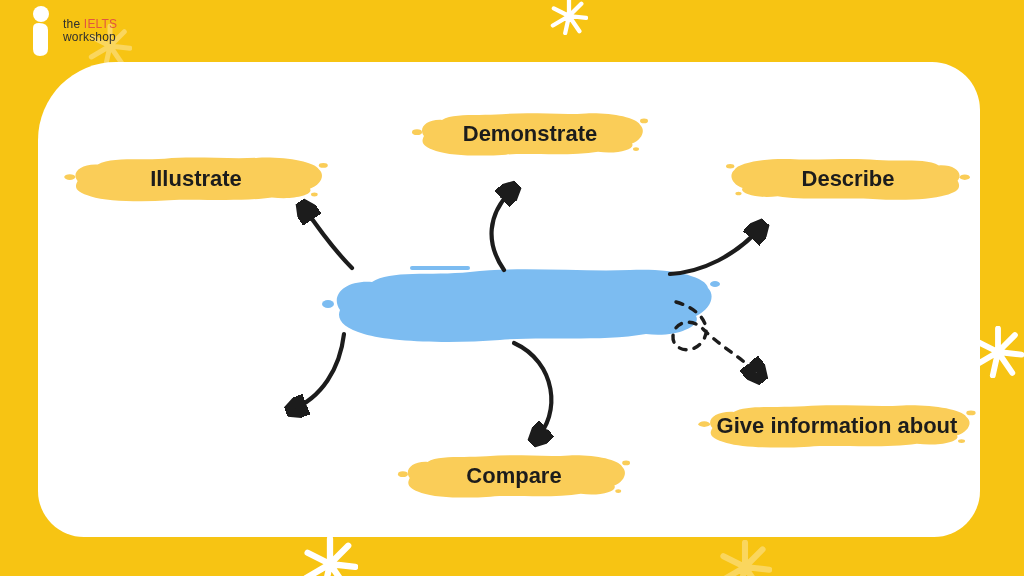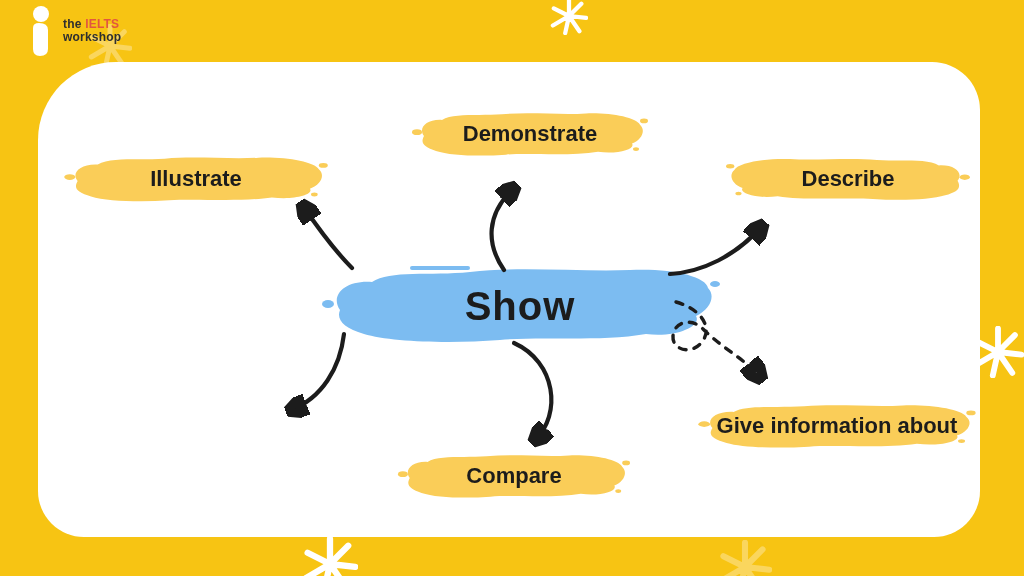--- a/index.html
+++ b/index.html
@@ -18,21 +18,21 @@
   
   .sparkle{position:absolute;}
   .sparkle svg{display:block;width:100%;height:100%;}
   .sparkle-white path{stroke:var(--sparkle-white,#fff);}
   .sparkle-faint path{stroke:var(--sparkle-faint,#FAD65E);}
   .z-under{z-index:0;}
   .z-over{z-index:5;}
   
   .logo{position:absolute;left:26px;top:6px;z-index:6;display:flex;align-items:flex-start;gap:7px;}
   .logo-mark{width:30px;height:50px;}
-  .logo-text{margin-top:12px;font-weight:bold;font-size:12px;line-height:13px;letter-spacing:.2px;color:var(--logo-dark,#2F2F2F);}
+  .logo-text{margin-top:12px;font-weight:normal;font-size:12px;line-height:13px;letter-spacing:.2px;color:var(--logo-dark,#2F2F2F);}
   .logo-text .brand{color:var(--logo-red,#E25640);}
   
   .node{position:absolute;z-index:3;display:flex;align-items:center;justify-content:center;}
   .node .brush{position:absolute;inset:0;width:100%;height:100%;}
   .node .brush path,.node .brush ellipse,.node .brush rect{fill:var(--brush-yellow,#FACD58);}
   .node.center .brush path,.node.center .brush ellipse,.node.center .brush rect{fill:var(--brush-blue,#7CBCF1);}
   .node-label{
     position:relative;z-index:2;font-weight:bold;font-size:22px;color:var(--ink,#1C1C1C);
     white-space:nowrap;
   }
@@ -88,21 +88,20 @@
   </div>
 
   <div class="node center" style="left:320px;top:258px;width:400px;height:96px;">
     <svg class="brush" viewBox="0 0 400 96" preserveAspectRatio="none">
       <path d="M20,52 C10,38 24,22 52,24 C70,12 110,18 150,14 C200,8 260,14 310,12 C350,10 386,18 388,30 C396,38 390,52 376,58 C382,68 356,80 326,76 C280,84 220,78 180,82 C130,86 70,84 44,76 C24,70 16,62 20,52 Z"></path>
       <ellipse cx="8" cy="46" rx="6" ry="4"></ellipse>
       <ellipse cx="395" cy="26" rx="5" ry="3"></ellipse>
       <ellipse cx="352" cy="72" rx="5" ry="3"></ellipse>
       <rect x="90" y="8" width="60" height="4" rx="2"></rect>
     </svg>
-    <span class="node-label">Show</span>
   </div>
 
   <div class="node" style="left:62px;top:148px;width:268px;height:62px;">
     <svg class="brush" viewBox="0 0 240 64" preserveAspectRatio="none">
       <path d="M14,34 C8,26 16,16 32,17 C44,9 70,13 92,11 C120,8 150,12 176,10 C200,9 226,14 230,22 C236,28 232,38 222,42 C226,48 208,54 188,51 C160,56 120,52 96,54 C70,56 40,55 26,50 C14,46 10,42 14,34 Z"></path>
       <ellipse cx="7" cy="30" rx="5" ry="3"></ellipse>
         <ellipse cx="234" cy="18" rx="4" ry="2.5"></ellipse>
         <ellipse cx="226" cy="48" rx="3" ry="2"></ellipse>
     </svg>
     <span class="node-label">Illustrate</span>

